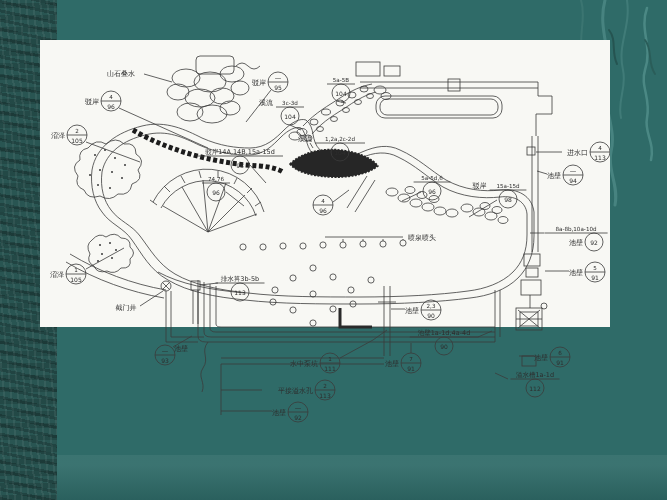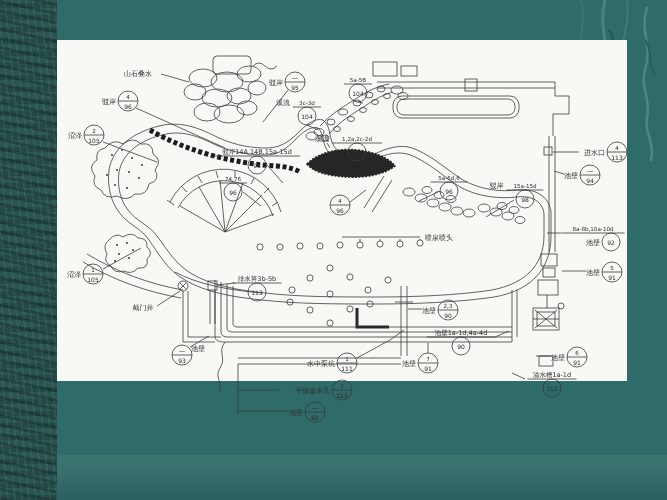--- a/index.html
+++ b/index.html
@@ -15,21 +15,21 @@
       repeating-linear-gradient(12deg, rgba(0,0,0,.20) 0 3px, rgba(0,0,0,0) 3px 9px),
       repeating-linear-gradient(84deg, rgba(255,255,255,.06) 0 2px, rgba(255,255,255,0) 2px 7px),
       repeating-linear-gradient(0deg, rgba(0,0,0,.14) 0 5px, rgba(0,0,0,0) 5px 12px);
   }
   .bottom-band{
     position:absolute;left:57px;top:455px;width:610px;height:45px;
     background:linear-gradient(180deg, rgba(255,255,255,.06) 0 10px, rgba(0,0,0,.10));
   }
   .branch-decor{position:absolute;right:0;top:0;}
   .panel{
-    position:absolute;left:57px;top:40px;width:570px;height:341px;
+    position:absolute;left:40px;top:40px;width:570px;height:287px;
     background:#f8f8f4;
   }
   .panel svg{display:block;}
   .ln{stroke:#3b3b3b;stroke-width:.8;fill:none;}
   .lnthick{stroke:#2a2a2a;stroke-width:3;fill:none;}
   .scallop{stroke:#1d1d1d;stroke-width:5;fill:none;stroke-dasharray:4 2.6;}
   .plant{fill:#262626;stroke:#262626;stroke-width:1.6;stroke-dasharray:2 1.4;}
   .dot{fill:#3b3b3b;}
   text{fill:#2d2d2d;}
 </style>

